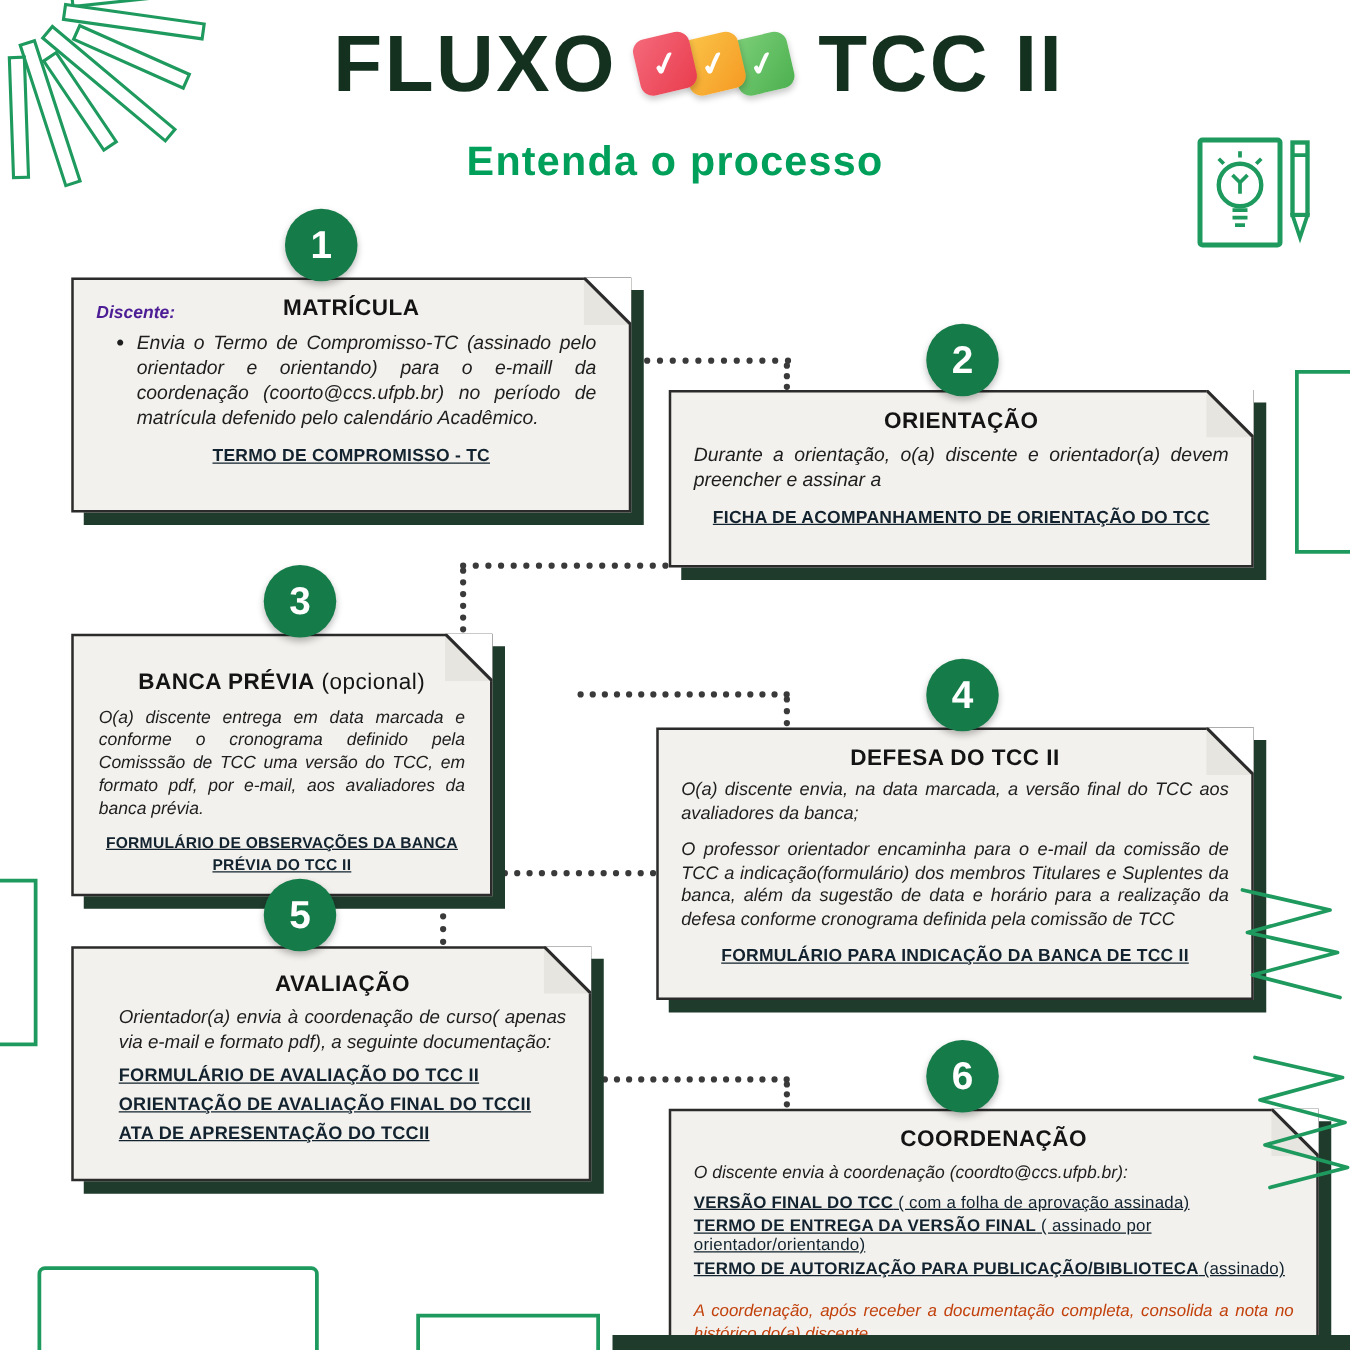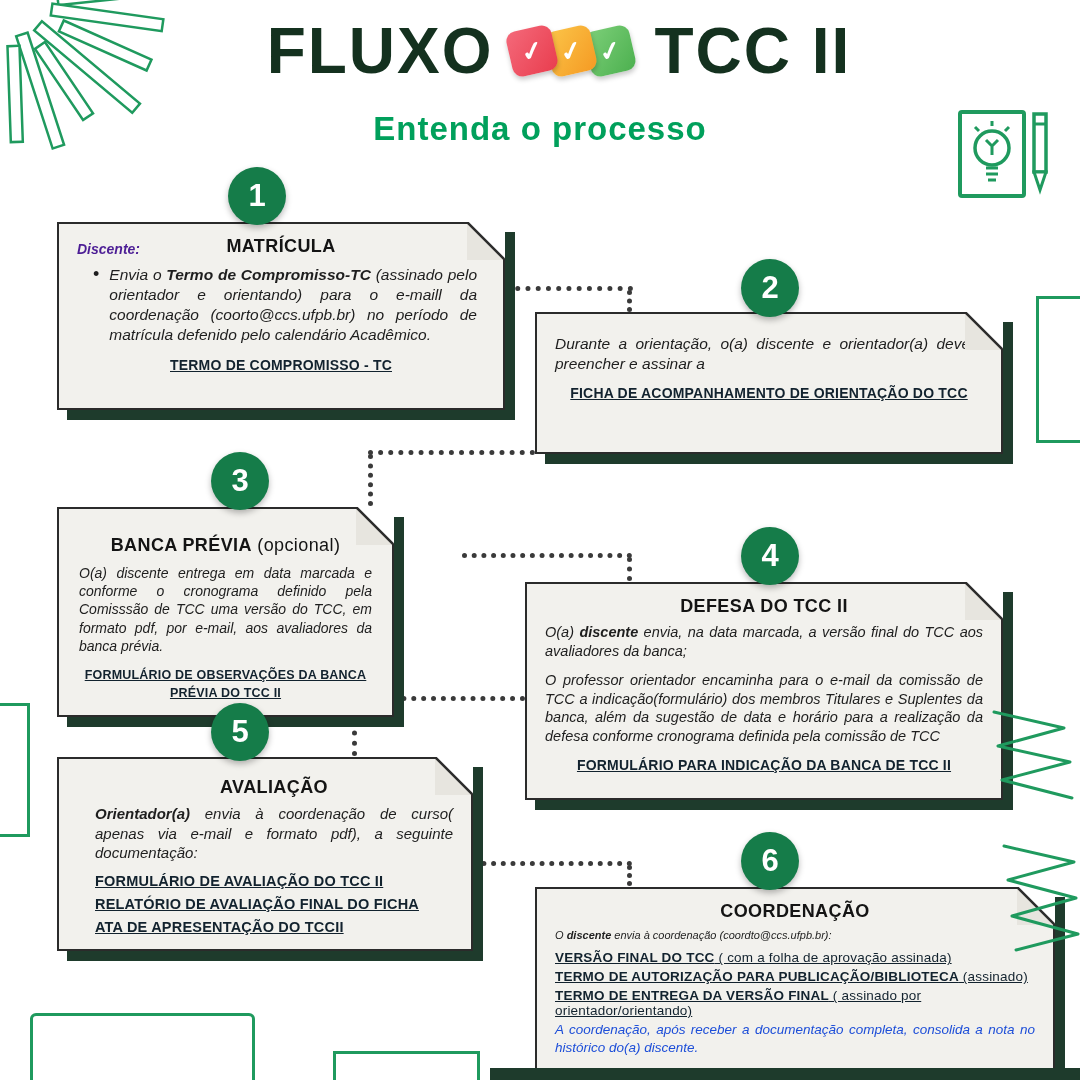--- a/index.html
+++ b/index.html
@@ -24,44 +24,44 @@
   .fold { position:absolute; top:-2px; right:-2px; }
   .card-title { text-align:center; font-weight:bold; font-size:18px; color:#141414; letter-spacing:.4px; margin-bottom:6px; }
   .title-suffix { font-weight:normal; }
   .label-bold { font-weight:bold; font-size:14px; color:#4c1d95; margin:-22px 0 8px;font-style:italic; }
   .body-it { font-style:italic; font-size:15.5px; color:#1e1e1e; text-align:justify; line-height:1.3; }
   .bullet-row { display:flex; gap:10px; padding:0 8px 0 16px; margin-bottom:10px; }
   .bullet-dot { font-size:18px; line-height:1.1; color:#1e1e1e; }
   .doc-link { font-weight:bold; text-decoration:underline; color:#12222e; font-size:14px; letter-spacing:.2px; cursor:pointer; }
   .link-center { text-align:center; margin-top:10px; }
   .links-left .doc-link { display:block; margin-top:7px; font-size:14.5px; }
-  .b-strong { font-weight:bold; }
+  .b-strong { font-weight:normal; }
 
   
   .num { position:absolute; width:58px; height:58px; border-radius:50%; background:#157c49; color:#fff;
          display:flex; align-items:center; justify-content:center; font-size:31px; font-weight:bold;
          box-shadow:0 3px 6px rgba(0,0,0,.28); z-index:5; }
 
   
   .dots-h { position:absolute; height:0; border-top:5px dotted #3a3a3a; }
   .dots-v { position:absolute; width:0; border-left:5px dotted #3a3a3a; }
 
   
   .deco-rect { position:absolute; border:3px solid #1f9a5e; background:transparent; }
   .bottom-bar { position:absolute; left:490px; top:1068px; width:590px; height:12px; background:#1e3b2c; }
 
   
   .card-3 .body-it { font-size:14px; padding:0 2px; }
   .card-3 .doc-link { font-size:12.5px; }
   .card-4 .body-it { font-size:14.5px; }
   .card-4 p { margin-bottom:10px; }
-  .card-6 .body-it { font-size:11px; text-align:left; }
+  .card-6 .body-it { font-size:14px; text-align:left; }
   .card-6 .doc-link { display:block; font-size:13.5px; margin-top:4px; text-align:left; }
   .card-6 .link-rest { font-weight:normal; }
-  .card-6 .footer-note { font-style:italic; font-size:13.5px; color:#1d4ed8; text-align:justify; margin-top:3px; line-height:1.3; }
+  .card-6 .footer-note { font-style:italic; font-size:13.5px; color:#c2410c; text-align:justify; margin-top:18px; line-height:1.3; }
   .card-5 .body-it { font-size:15px; }
 </style>
 </head>
 <body>
 
 <div class="canvas">
 
   <svg style="position:absolute;left:-6px;top:-10px;" width="200" height="210" viewBox="0 0 200 210">
     <g fill="#ffffff" stroke="#1f9a5e" stroke-width="2.5">
       <rect x="64" y="8" width="90" height="12" transform="rotate(-6 18 14)"></rect>
@@ -144,20 +144,21 @@
     </div>
     <div class="link-center"><a class="doc-link">TERMO DE COMPROMISSO - TC</a></div>
   </section>
 
   <section class="card card-2" style="left:535px;top:312px;width:468px;min-height:142px;">
     <svg class="fold" width="38" height="38" viewBox="0 0 38 38">
       <path d="M0 0 L38 0 L38 38 Z" fill="#ffffff"></path>
       <path d="M0 0 L38 38 L0 38 Z" fill="#e7e5df"></path>
       <path d="M0 0 L38 38" stroke="#2b2b2b" stroke-width="2.5" fill="none"></path>
     </svg>
+    <h2 class="card-title">ORIENTAÇÃO</h2>
     <p class="body-it" style="margin-top:8px;">Durante a orientação, o(a) discente e orientador(a) devem preencher e assinar a</p>
     <div class="link-center"><a class="doc-link">FICHA DE ACOMPANHAMENTO DE ORIENTAÇÃO DO TCC</a></div>
   </section>
 
   <section class="card card-3" style="left:57px;top:507px;width:337px;min-height:168px;">
     <svg class="fold" width="38" height="38" viewBox="0 0 38 38">
       <path d="M0 0 L38 0 L38 38 Z" fill="#ffffff"></path>
       <path d="M0 0 L38 38 L0 38 Z" fill="#e7e5df"></path>
       <path d="M0 0 L38 38" stroke="#2b2b2b" stroke-width="2.5" fill="none"></path>
     </svg>
@@ -181,36 +182,36 @@
   <section class="card card-5 links-left" style="left:57px;top:757px;width:416px;min-height:188px;padding-left:36px;">
     <svg class="fold" width="38" height="38" viewBox="0 0 38 38">
       <path d="M0 0 L38 0 L38 38 Z" fill="#ffffff"></path>
       <path d="M0 0 L38 38 L0 38 Z" fill="#e7e5df"></path>
       <path d="M0 0 L38 38" stroke="#2b2b2b" stroke-width="2.5" fill="none"></path>
     </svg>
     <h2 class="card-title" style="margin-top:6px;">AVALIAÇÃO</h2>
     <p class="body-it" style="margin-top:6px;"><span class="b-strong">Orientador(a)</span><span> envia à coordenação de curso( apenas via e-mail e formato pdf), a seguinte documentação:</span></p>
     <div style="margin-top:10px;">
       <a class="doc-link">FORMULÁRIO DE AVALIAÇÃO DO TCC II</a>
-      <a class="doc-link">RELATÓRIO DE AVALIAÇÃO FINAL DO FICHA</a>
+      <a class="doc-link">ORIENTAÇÃO DE AVALIAÇÃO FINAL DO TCCII</a>
       <a class="doc-link">ATA DE APRESENTAÇÃO DO TCCII</a>
     </div>
   </section>
 
   <section class="card card-6" style="left:535px;top:887px;width:520px;min-height:168px;">
     <svg class="fold" width="38" height="38" viewBox="0 0 38 38">
       <path d="M0 0 L38 0 L38 38 Z" fill="#ffffff"></path>
       <path d="M0 0 L38 38 L0 38 Z" fill="#e7e5df"></path>
       <path d="M0 0 L38 38" stroke="#2b2b2b" stroke-width="2.5" fill="none"></path>
     </svg>
     <h2 class="card-title">COORDENAÇÃO</h2>
     <p class="body-it" style="margin-top:4px;margin-bottom:8px;"><span>O </span><span class="b-strong">discente</span><span> envia à coordenação (coordto@ccs.ufpb.br):</span></p>
     <a class="doc-link"><span>VERSÃO FINAL DO TCC</span><span class="link-rest"> ( com a folha de aprovação assinada)</span></a>
+    <a class="doc-link"><span>TERMO DE ENTREGA DA VERSÃO FINAL</span><span class="link-rest"> ( assinado por orientador/orientando)</span></a>
     <a class="doc-link"><span>TERMO DE AUTORIZAÇÃO PARA PUBLICAÇÃO/BIBLIOTECA</span><span class="link-rest"> (assinado)</span></a>
-    <a class="doc-link"><span>TERMO DE ENTREGA DA VERSÃO FINAL</span><span class="link-rest"> ( assinado por orientador/orientando)</span></a>
     <p class="footer-note">A coordenação, após receber a documentação completa, consolida a nota no histórico do(a) discente.</p>
   </section>
 
   <div class="deco-rect" style="left:1036px;top:296px;width:80px;height:147px;"></div>
   <div class="deco-rect" style="left:-40px;top:703px;width:70px;height:134px;"></div>
   <div class="deco-rect" style="left:30px;top:1013px;width:225px;height:110px;border-radius:6px;"></div>
   <div class="deco-rect" style="left:333px;top:1051px;width:147px;height:70px;"></div>
 
   <svg style="position:absolute;left:986px;top:706px;" width="94" height="255" viewBox="0 0 94 255">
     <polyline points="8,6 78,22 12,40 84,56 16,74 86,92" fill="none" stroke="#1f9a5e" stroke-width="3" stroke-linejoin="round" stroke-linecap="round"></polyline>

